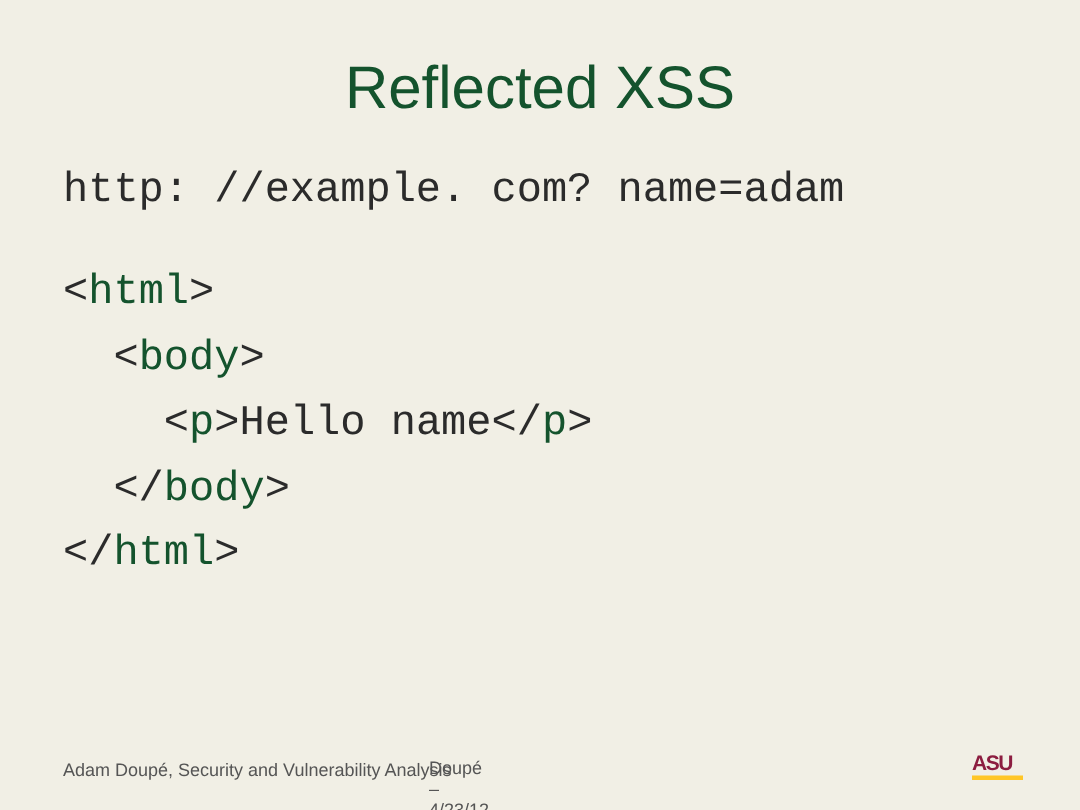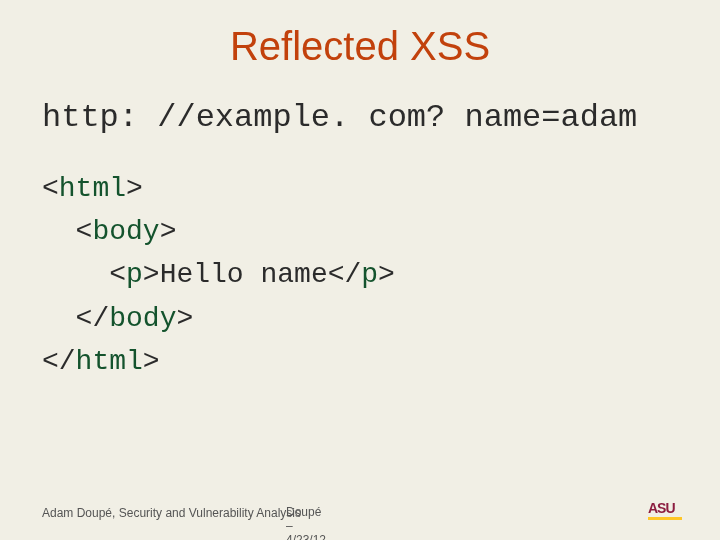--- a/index.html
+++ b/index.html
@@ -14,30 +14,30 @@
   }
   .slide {
     width: 720px;
     height: 540px;
     position: relative;
     box-sizing: border-box;
   }
   .title {
     text-align: center;
     font-size: 40px;
-    color: #c2410c;
-    padding-top: 24px;
+    color: #14532d;
+    padding-top: 37px;
     font-weight: 400;
   }
   .content {
     padding: 28px 42px 0 42px;
   }
   .url {
     font-family: "Courier New", Courier, monospace;
-    font-size: 32px;
+    font-size: 28px;
     color: #2b2b2b;
     line-height: 1.3;
     margin-bottom: 28px;
     white-space: pre;
   }
   .code {
     font-family: "Courier New", Courier, monospace;
     font-size: 28px;
     line-height: 1.55;
     color: #2b2b2b;

